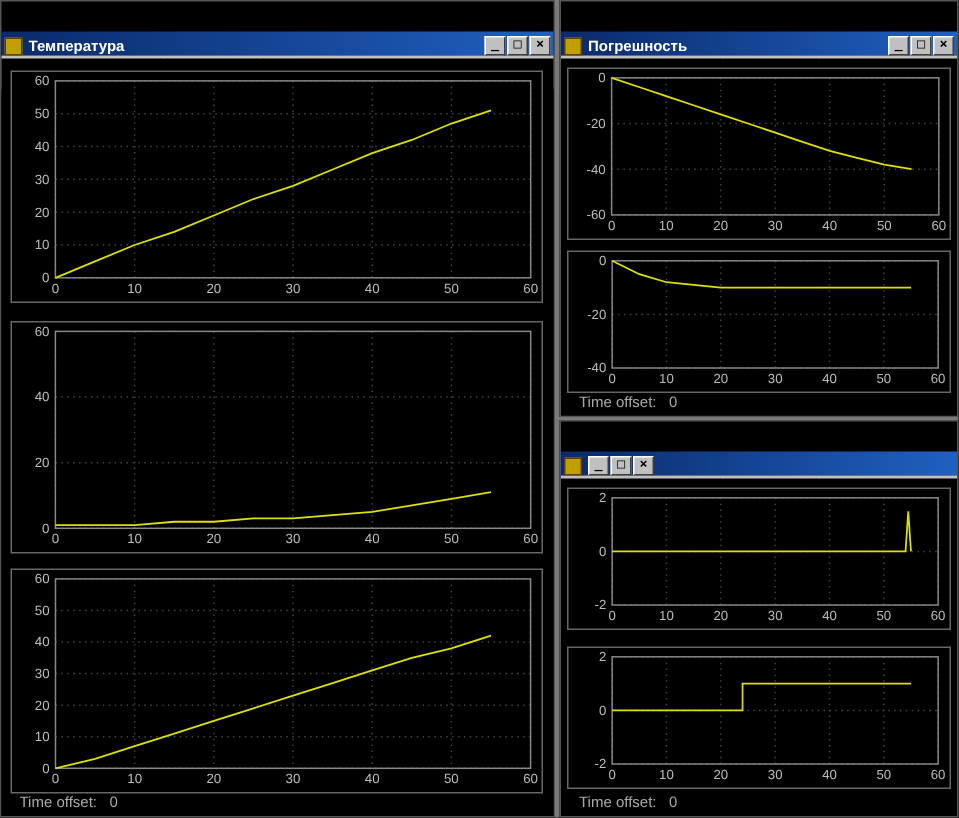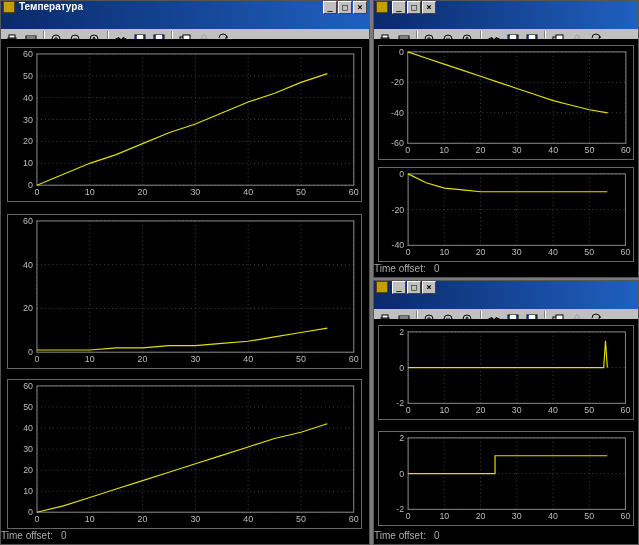--- a/index.html
+++ b/index.html
@@ -11,28 +11,29 @@
     height: 545px;
     overflow: hidden;
     position: relative;
   }
   .window {
     position: absolute;
     background: #000;
     border: 1px solid #555;
   }
   .titlebar {
-    height: 28px;
+    height: 16px;
     background: linear-gradient(to right, #0a2a6a, #2060c0);
     color: #fff;
     display: flex;
-    align-items: flex-start;
+    align-items: flex-end;
     padding: 0 2px;
     font-size: 10px;
     font-weight: bold;
+    margin-top: 20px;
   }
   .titlebar .sys-icon {
     width: 12px; height: 12px;
     background: #c0a000;
     margin-right: 4px;
     border: 1px solid #604000;
     display: inline-block;
     position: relative;
   }
   .titlebar .title-text { flex: 1; overflow: hidden; white-space: nowrap; }
@@ -87,21 +88,21 @@
   }
   .plot .grid line { stroke: #444; stroke-dasharray: 1,3; }
   .plot .axis text { fill: #bbb; font-size: 9px; }
   .plot .data { stroke: #e0e000; stroke-width: 1.2; fill: none; }
   .footer {
     position: absolute;
     bottom: 0; left: 0; right: 0;
     height: 14px;
     color: #aaa;
     font-size: 10px;
-    padding-left: 0;
+    padding-left: 12px;
     background: #000;
   }
 </style>
 </head>
 <body>
 
 <div class="window" style="left:0;top:0;width:370px;height:545px;">
   <div class="titlebar">
     <span class="sys-icon"></span>
     <span class="title-text">Температура</span>
@@ -299,20 +300,21 @@
   </div>
   <div class="footer">
     <span>Time offset:</span>&nbsp;&nbsp;
     <span>0</span>
   </div>
 </div>
 
 <div class="window" style="left:373px;top:0;width:266px;height:278px;">
   <div class="titlebar">
     <span class="sys-icon"></span>
+    <span class="title-text">Погрешность</span>
     <div class="winbtns">
       <div class="winbtn">_</div>
       <div class="winbtn">□</div>
       <div class="winbtn">×</div>
     </div>
   </div>
   <div class="toolbar" id="tb-tr">
       <div class="tbtn" title="Print">
         <svg viewBox="0 0 14 14">
           <rect x="3" y="5" width="8" height="5" fill="none" stroke="#000"></rect>

